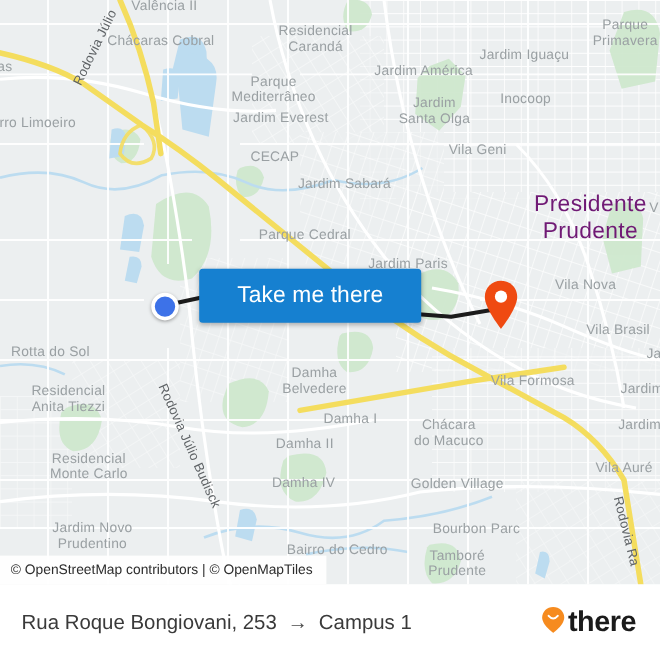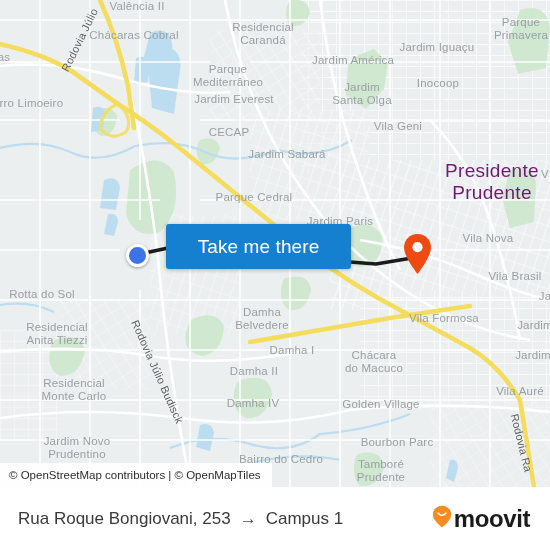--- a/index.html
+++ b/index.html
@@ -312,17 +312,17 @@
       <span id="trip-arrow">→</span>
       <span>Campus 1</span>
     </div>
     <div id="brand">
       <span>
         <svg width="20" height="23" viewBox="0 0 20 23">
           <path d="M10 .8 C4.8 .8 .8 4.7 .8 9.6 C.8 16 10 22.4 10 22.4 C10 22.4 19.2 16 19.2 9.6 C19.2 4.7 15.2 .8 10 .8 Z" fill="#f68b1f"></path>
           <path d="M6.2 8.2 q3.8 4.4 7.6 0" stroke="#ffffff" stroke-width="1.7" fill="none" stroke-linecap="round"></path>
         </svg>
       </span>
-      <span id="brand-word">moovit</span>
+      <span id="brand-word">there</span>
     </div>
   </div>
 
 </div>
 
 </body></html>

